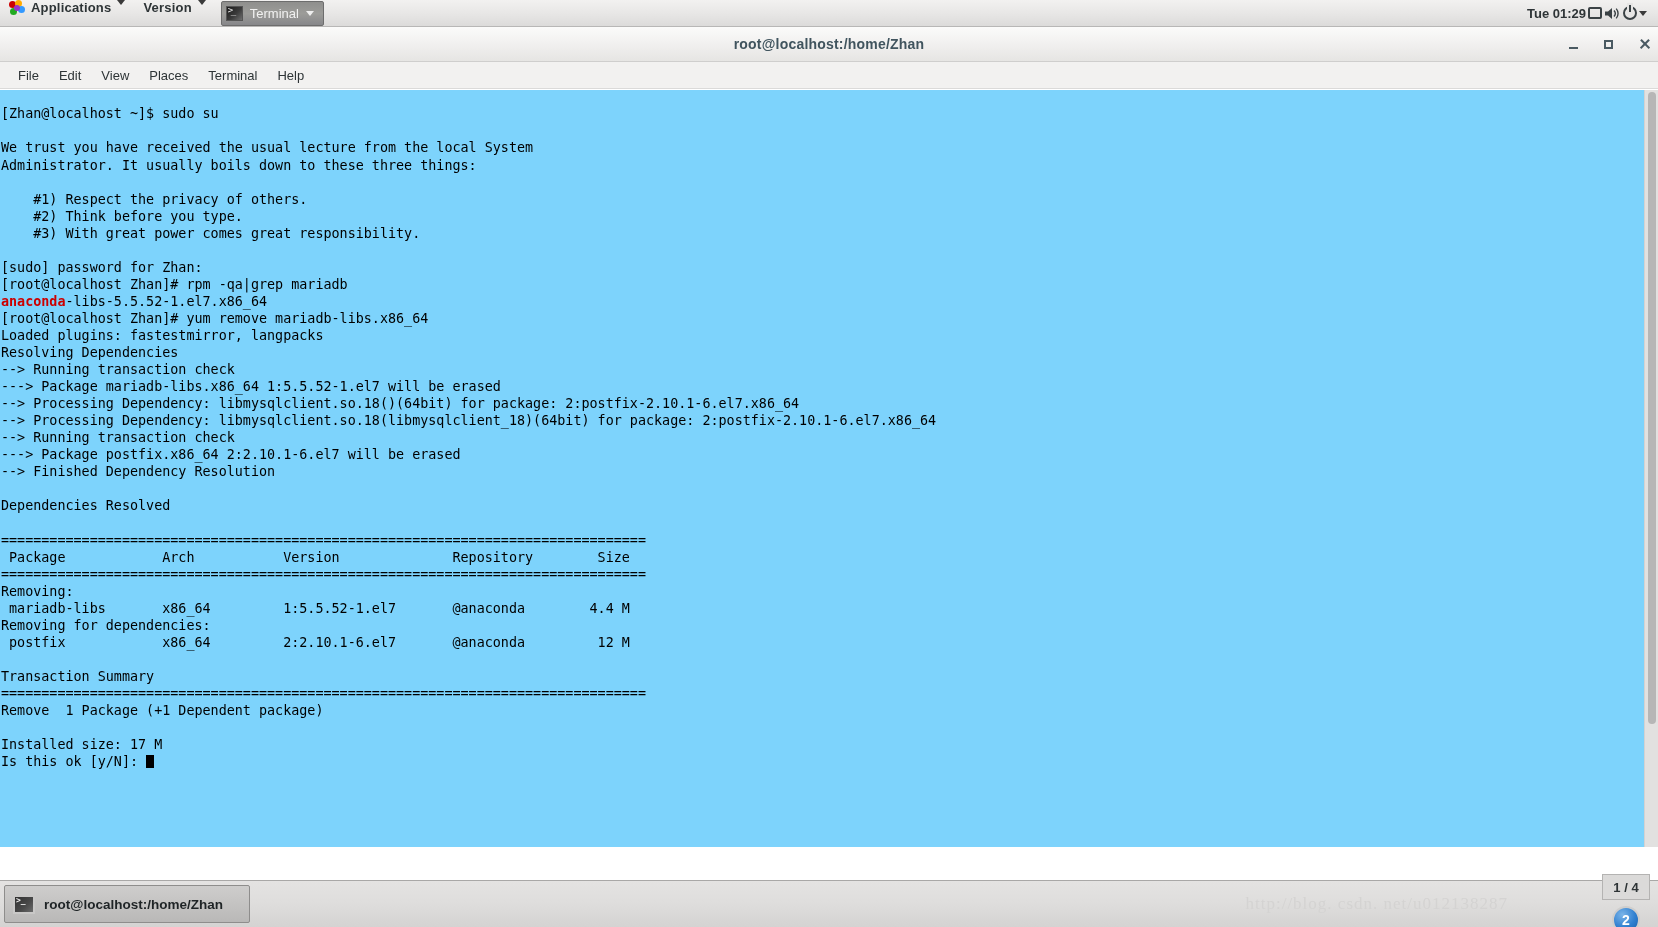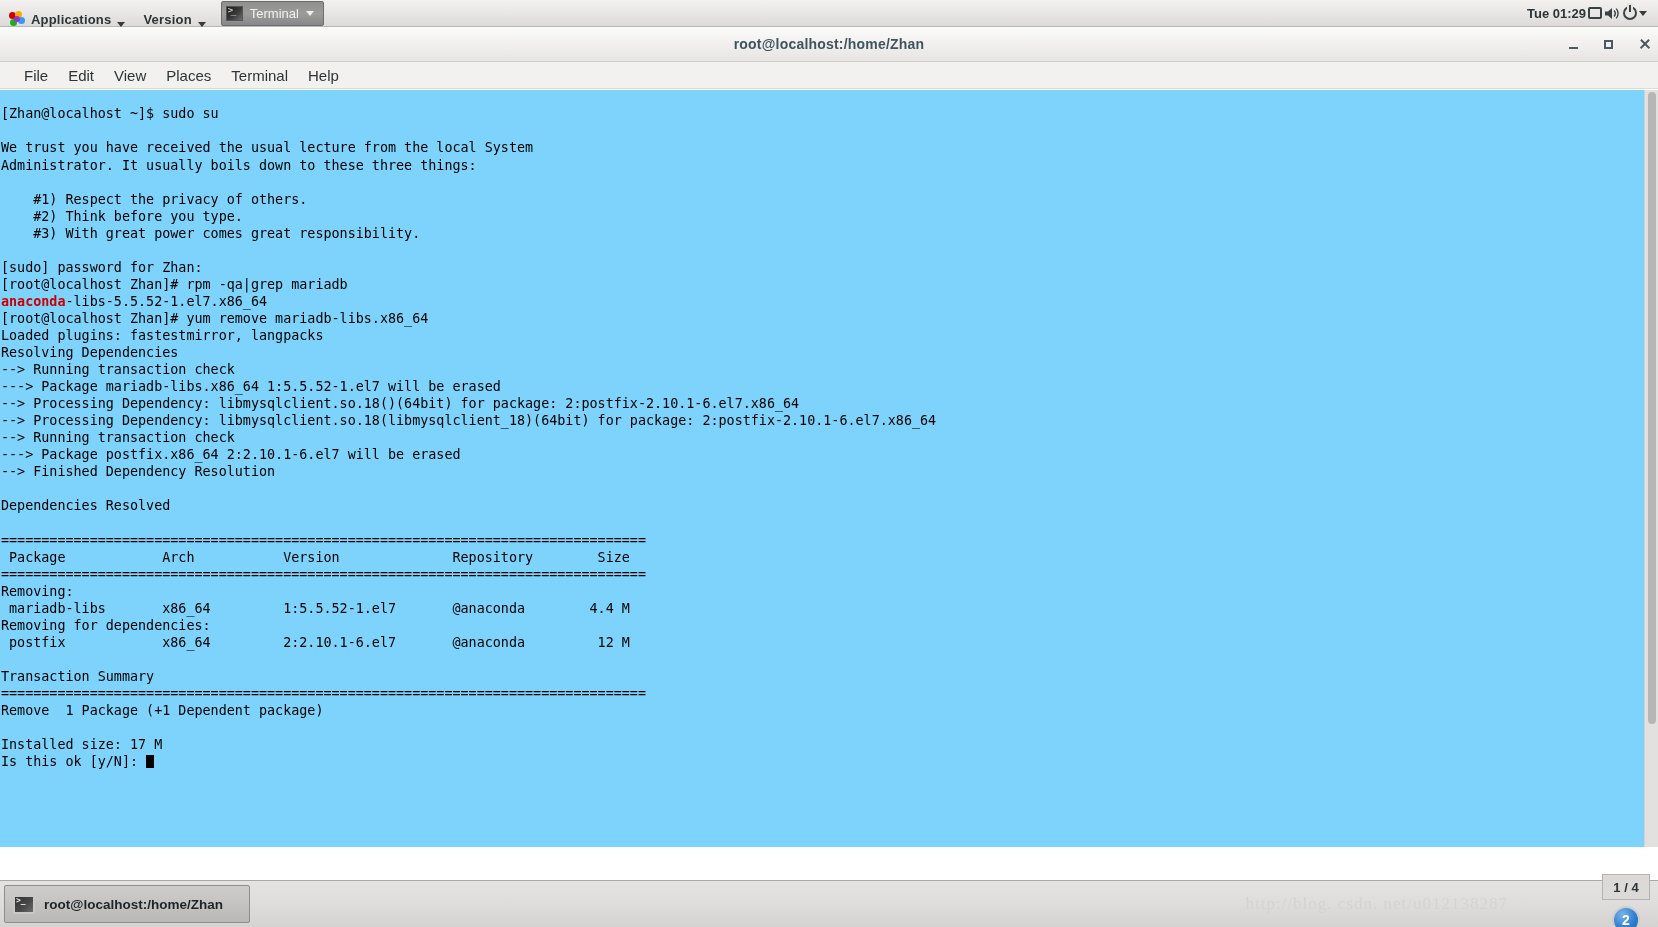--- a/index.html
+++ b/index.html
@@ -14,21 +14,21 @@
   
   #top-panel {
     position: absolute; left: 0; top: 0;
     width: 1658px; height: 27px;
     background: linear-gradient(to bottom, #f2f1f0 0%, #e8e7e6 50%, #dcdbda 100%);
     border-bottom: 1px solid #b8b7b6;
     display: flex; align-items: center;
     font-size: 13px; color: #2e3436;
   }
   .panel-menu {
-    display: flex; align-items: flex-end; gap: 6px;
+    display: flex; align-items: flex-start; gap: 6px;
     padding: 0 9px; height: 27px; cursor: default;
   }
   .panel-menu .lbl { font-weight: bold; font-size: 13px; letter-spacing: .2px;}
   .tri-down {
     width: 0; height: 0;
     border-left: 4px solid transparent;
     border-right: 4px solid transparent;
     border-top: 5px solid #3a3a3a;
     display: inline-block;
   }
@@ -122,22 +122,22 @@
     background:#4a5a62;
   }
   .wc-close::before { transform: rotate(45deg);}
   .wc-close::after  { transform: rotate(-45deg);}
 
   #menubar {
     height: 27px; width: 100%;
     background: #f2f1f0;
     border-bottom: 1px solid #dbdad9;
     display: flex; align-items: center;
-    padding-left: 14px;
-    font-size: 15px; color: #2e3436;
+    padding-left: 8px;
+    font-size: 13px; color: #2e3436;
   }
   .menu-item { padding: 0 10px; line-height: 27px; cursor: default; }
 
   #terminal-body {
     position: absolute; left: 0; top: 63px; right: 0; bottom: 0;
     background: #7dd3fc;
     overflow: hidden;
   }
   #term-text {
     position: absolute; left: 0; top: 0;

